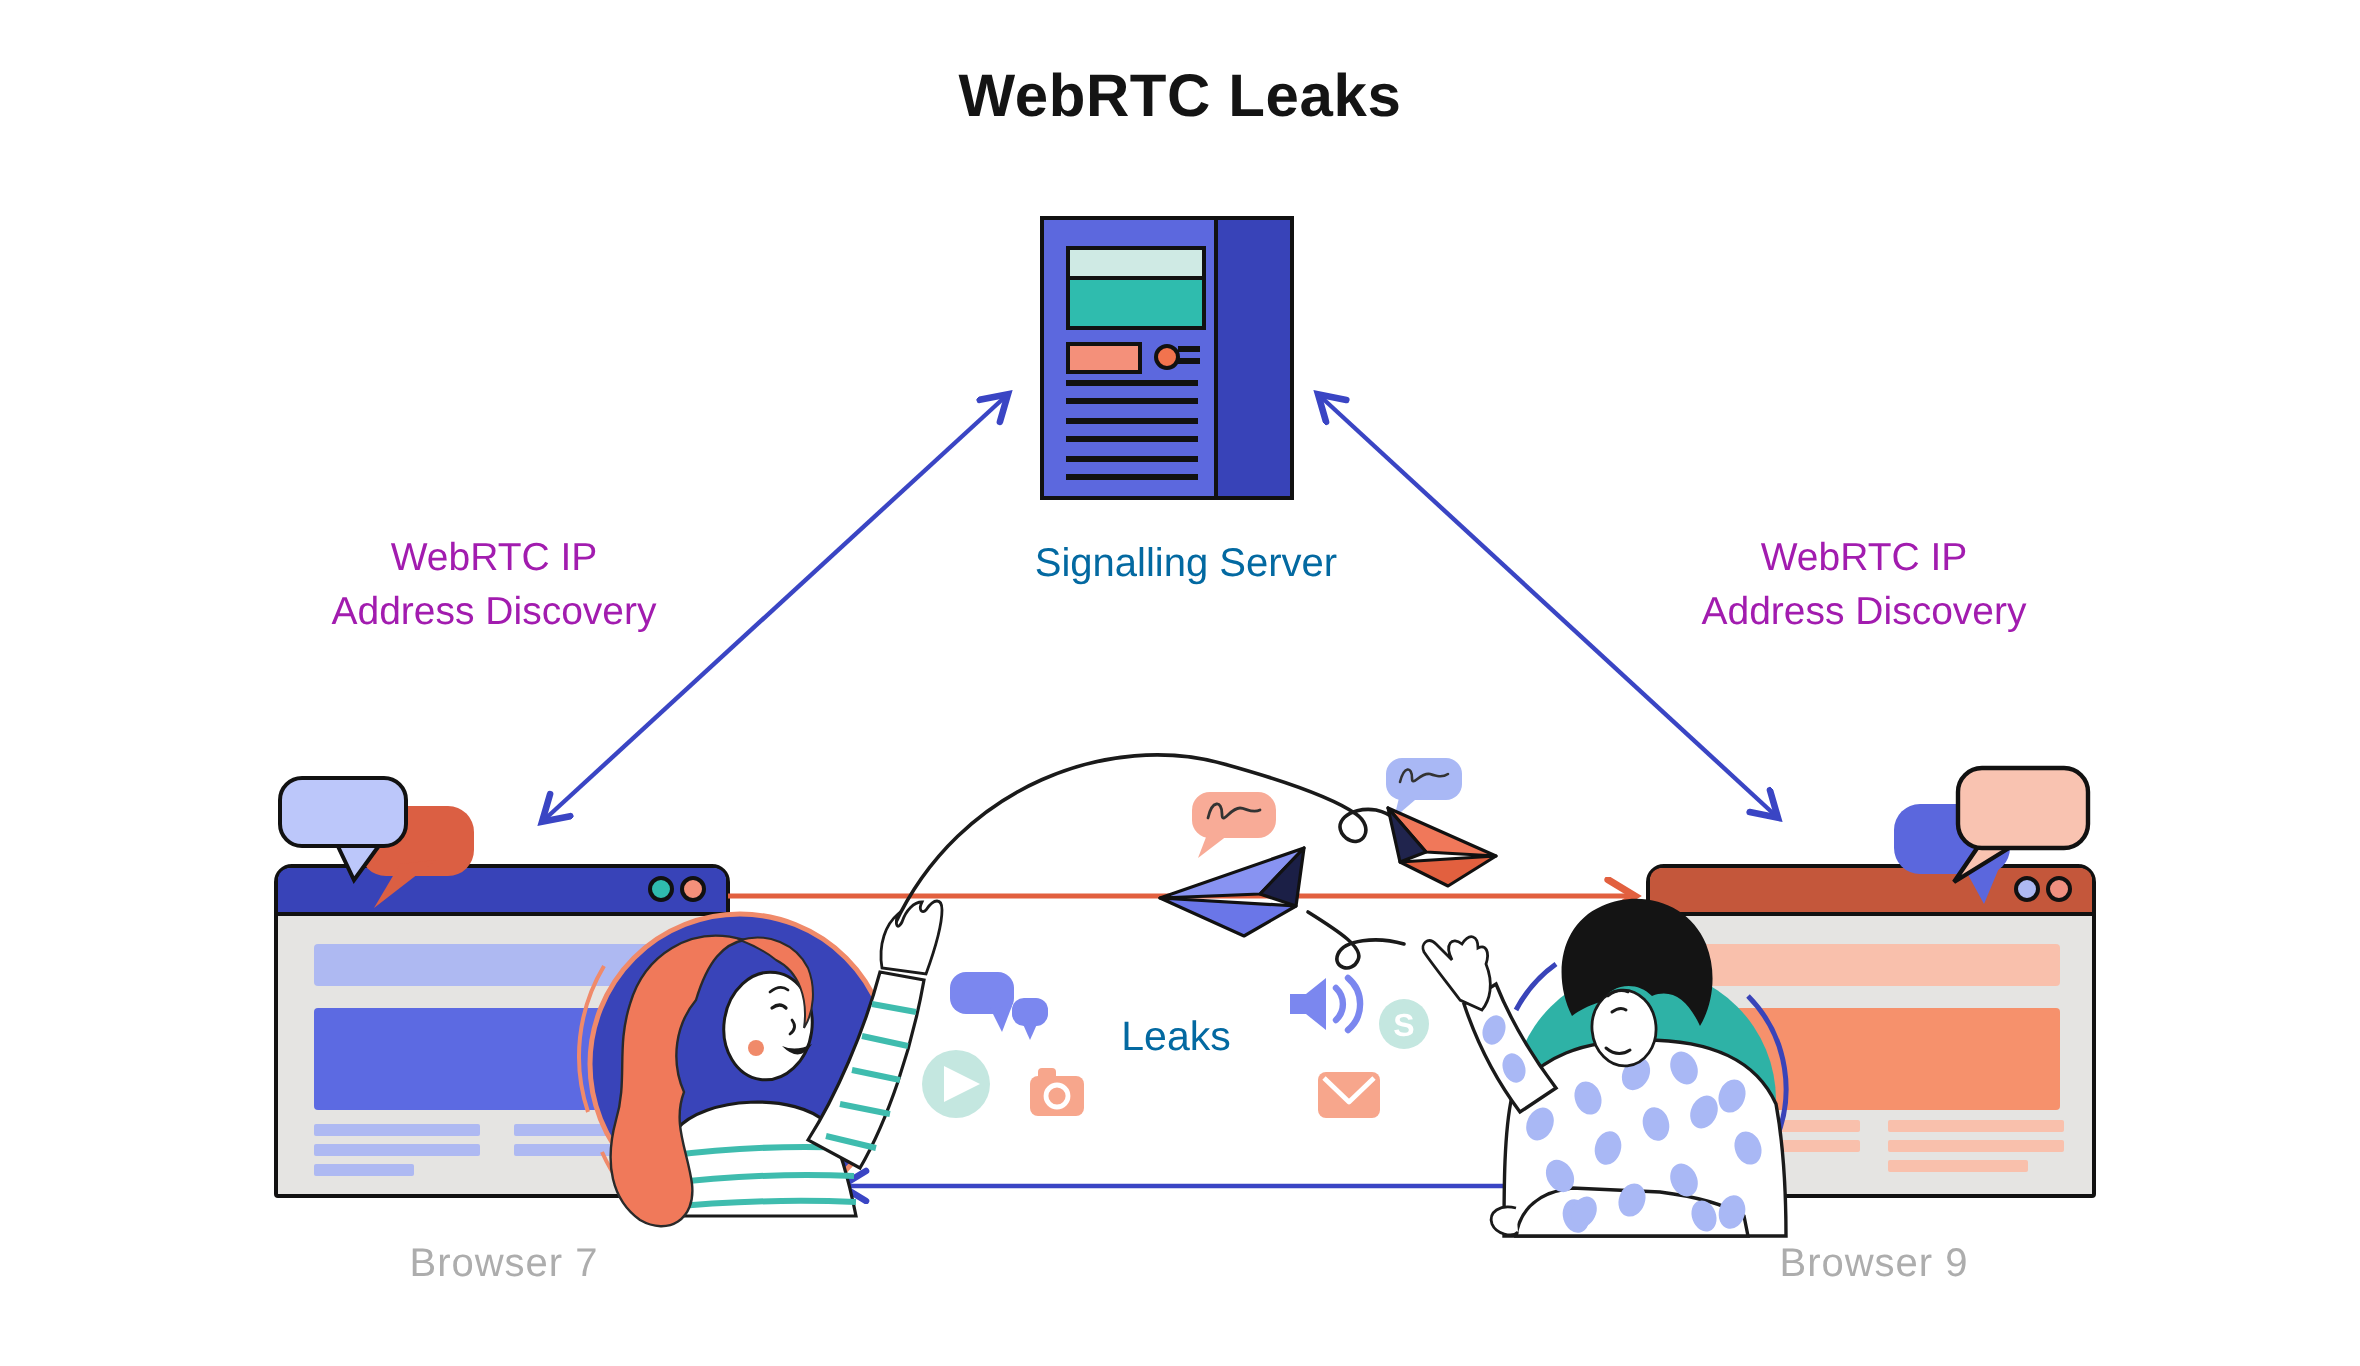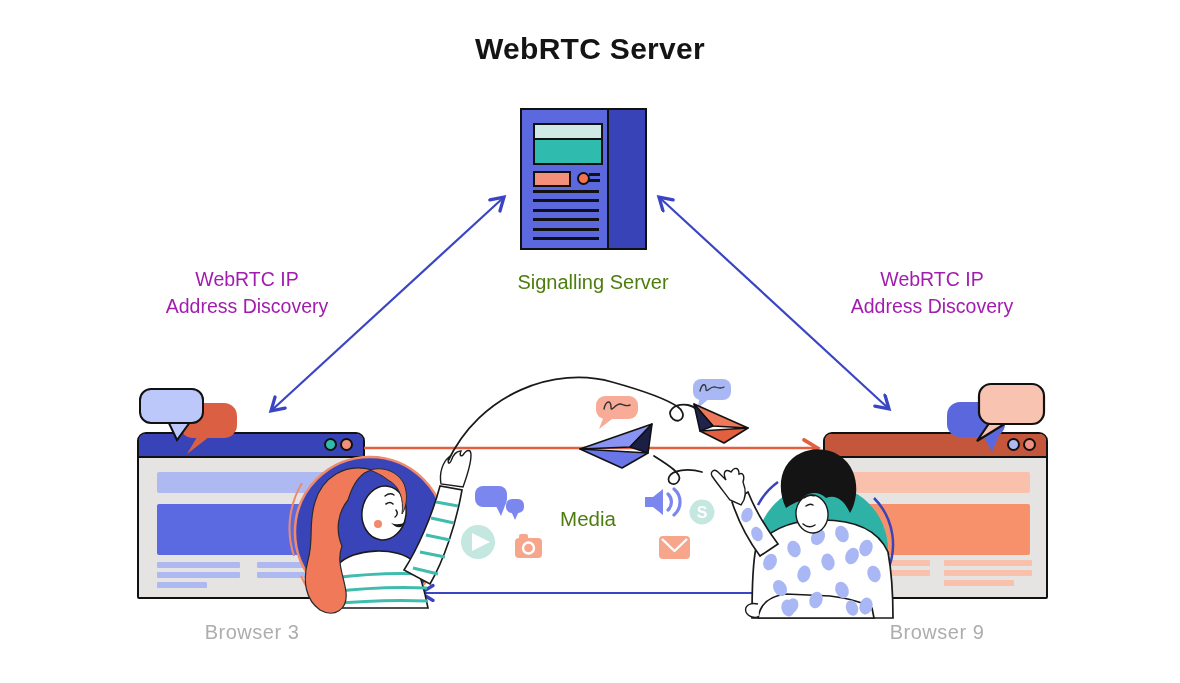--- a/index.html
+++ b/index.html
@@ -2,21 +2,21 @@
 <html><head>
 <meta charset="utf-8">
 <style>
   html,body{margin:0;padding:0;background:#fff;}
   #stage{position:relative;width:1180px;height:683px;background:#ffffff;overflow:hidden;
          font-family:"Liberation Sans",sans-serif;}
   .abs{position:absolute;}
   .ctr{text-align:center;}
   #diagram-title{left:0;top:32px;width:1180px;font-size:30px;font-weight:700;color:#141414;letter-spacing:.3px;}
   .blue-label{width:240px;color:#a21caf;font-size:19.5px;font-weight:500;line-height:27px;}
-  .black-label{color:#4d7c0f;font-size:20px;}
+  .black-label{color:#0369a1;font-size:20px;}
   .gray-label{color:#adadad;font-size:20px;letter-spacing:.5px;}
 
   
   #server{left:520px;top:108px;width:127px;height:142px;background:#5c68de;border:2.5px solid #111;box-sizing:border-box;}
   #server-strip{right:0;top:0;width:38px;height:100%;background:#3843b8;border-left:2.5px solid #111;box-sizing:border-box;}
   #server-screen{left:11px;top:13px;width:66px;height:38px;border:2px solid #111;}
   #server-screen-top{left:0;top:0;width:100%;height:13px;background:#cfeae4;}
   #server-screen-bot{left:0;top:13px;width:100%;height:25px;background:#2fbcae;border-top:2px solid #111;box-sizing:border-box;}
   #server-drive{left:11px;top:61px;width:34px;height:12px;background:#f4907a;border:2px solid #111;}
   #server-led{left:55px;top:62px;width:9px;height:9px;border-radius:50%;background:#f2734e;border:2px solid #111;}
@@ -28,21 +28,21 @@
   .titlebar{left:0;top:0;width:100%;height:24px;border-radius:6px 6px 0 0;border-bottom:2.5px solid #111;box-sizing:border-box;}
   .dot{width:9px;height:9px;border-radius:50%;border:2px solid #111;top:4px;}
   .crect{border-radius:2px;}
   .cline{height:6px;border-radius:1px;}
 </style>
 </head>
 <body>
 
 <div id="stage">
 
-  <div id="diagram-title" class="abs ctr">WebRTC Server</div>
+  <div id="diagram-title" class="abs ctr">WebRTC Leaks</div>
 
   <div id="server" class="abs">
     <div id="server-screen" class="abs">
       <div id="server-screen-top" class="abs"></div>
       <div id="server-screen-bot" class="abs"></div>
     </div>
     <div id="server-drive" class="abs"></div>
     <div id="server-led" class="abs"></div>
     <div class="abs server-bar" style="top:63px;"></div>
     <div class="abs server-bar" style="top:69px;"></div>
@@ -71,38 +71,38 @@
       <div class="abs dot" style="right:10px;background:#f4907a;"></div>
     </div>
     <div class="abs crect" style="left:18px;top:38px;width:190px;height:21px;background:#aeb9f2;"></div>
     <div class="abs crect" style="left:18px;top:70px;width:190px;height:51px;background:#5c6ae2;"></div>
     <div class="abs cline" style="left:18px;top:128px;width:83px;background:#aeb9f2;"></div>
     <div class="abs cline" style="left:18px;top:138px;width:83px;background:#aeb9f2;"></div>
     <div class="abs cline" style="left:18px;top:148px;width:50px;background:#aeb9f2;"></div>
     <div class="abs cline" style="left:118px;top:128px;width:88px;background:#aeb9f2;"></div>
     <div class="abs cline" style="left:118px;top:138px;width:88px;background:#aeb9f2;"></div>
   </div>
-  <div class="abs ctr gray-label" style="left:152px;top:621px;width:200px;">Browser 3</div>
+  <div class="abs ctr gray-label" style="left:152px;top:621px;width:200px;">Browser 7</div>
 
   <div class="abs bwin" style="left:823px;top:432px;width:225px;">
     <div class="abs titlebar" style="background:#c4573b;">
       <div class="abs dot" style="right:26px;background:#aeb9f2;"></div>
       <div class="abs dot" style="right:10px;background:#f09080;"></div>
     </div>
     <div class="abs crect" style="left:17px;top:38px;width:188px;height:21px;background:#f9c0ac;"></div>
     <div class="abs crect" style="left:17px;top:70px;width:188px;height:51px;background:#f6916c;"></div>
     <div class="abs cline" style="left:17px;top:126px;width:88px;background:#f9c0ac;"></div>
     <div class="abs cline" style="left:17px;top:136px;width:88px;background:#f9c0ac;"></div>
     <div class="abs cline" style="left:119px;top:126px;width:88px;background:#f9c0ac;"></div>
     <div class="abs cline" style="left:119px;top:136px;width:88px;background:#f9c0ac;"></div>
     <div class="abs cline" style="left:119px;top:146px;width:70px;background:#f9c0ac;"></div>
   </div>
   <div class="abs ctr gray-label" style="left:837px;top:621px;width:200px;">Browser 9</div>
 
-  <div class="abs ctr black-label" style="left:538px;top:507px;width:100px;font-size:20.5px;">Media</div>
+  <div class="abs ctr black-label" style="left:538px;top:507px;width:100px;font-size:20.5px;">Leaks</div>
 
   <svg class="abs" width="1180" height="683" viewBox="0 0 1180 683" style="left:0;top:0;pointer-events:none;">
     <defs>
       <marker id="ab" markerWidth="10" markerHeight="10" refX="6" refY="4" orient="auto-start-reverse" markerUnits="strokeWidth">
         <path d="M1,0.6 L6.6,4 L1,7.4" fill="none" stroke="#3a45c4" stroke-width="1.5" stroke-linecap="round"></path>
       </marker>
       <marker id="ao" markerWidth="10" markerHeight="10" refX="6" refY="4" orient="auto" markerUnits="strokeWidth">
         <path d="M1,0.6 L6.6,4 L1,7.4" fill="none" stroke="#e2603f" stroke-width="1.5" stroke-linecap="round"></path>
       </marker>
       <clipPath id="manClip">

